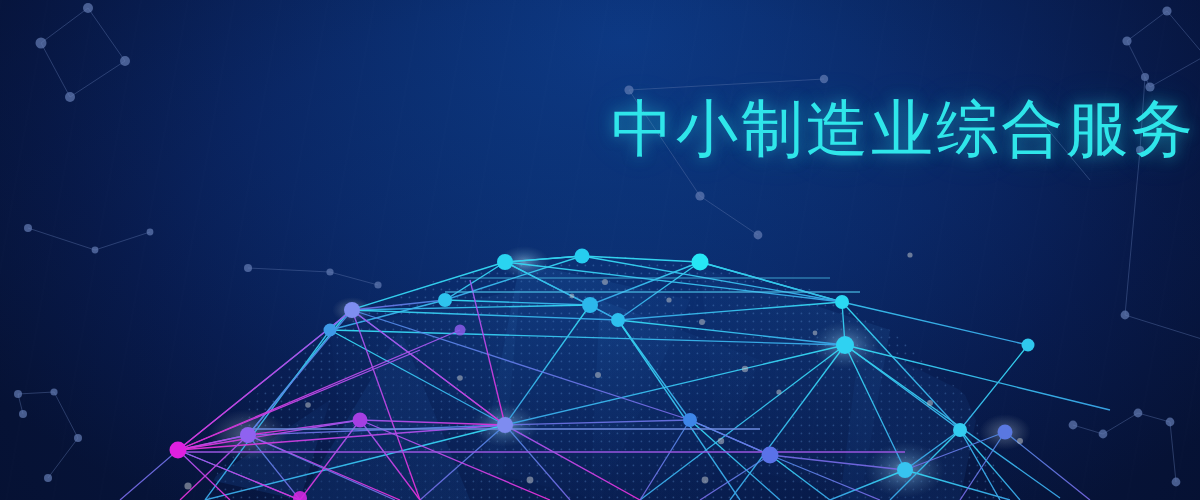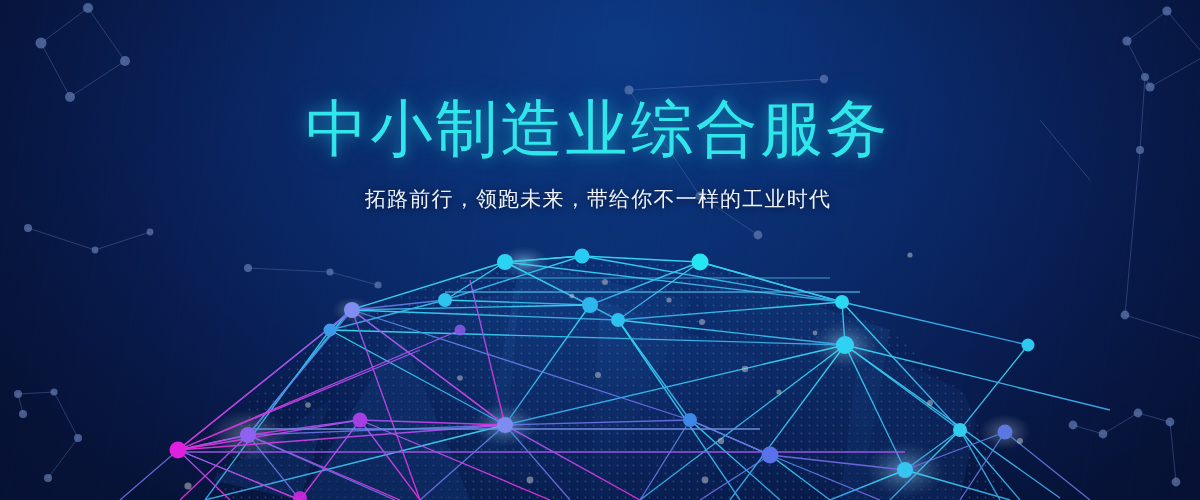--- a/index.html
+++ b/index.html
@@ -52,21 +52,21 @@
     width: 1200px;
     height: 500px;
   }
   .layer.soft { filter: blur(0.25px); }
 
   
   .text-wrap {
     position: absolute;
     left: 0; right: 4px;
     top: 96px;
-    text-align: center;
+    text-align: right;
     z-index: 40;
     pointer-events: none;
   }
   .hero-title {
     margin: 0;
     font-size: 62px;
     line-height: 1.08;
     font-weight: 400;
     letter-spacing: 3px;
     color: #2fe6ea;
@@ -347,16 +347,15 @@
       <circle cx="360" cy="420" r="7.5" fill="#a53fe2"></circle>
       <circle cx="460" cy="330" r="5.5" fill="#8a5ae8" opacity=".85"></circle>
 
       <circle cx="178" cy="450" r="8.5" fill="#e020e0"></circle>
       <circle cx="300" cy="498" r="7" fill="#d028e0" opacity=".9"></circle>
     </g>
   </svg>
 
   <div class="text-wrap">
     <h1 class="hero-title">中小制造业综合服务</h1>
-    <p class="hero-sub">拓路前行，领跑未来，带给你不一样的工业时代</p>
   </div>
 
 </div>
 
 </body></html>

